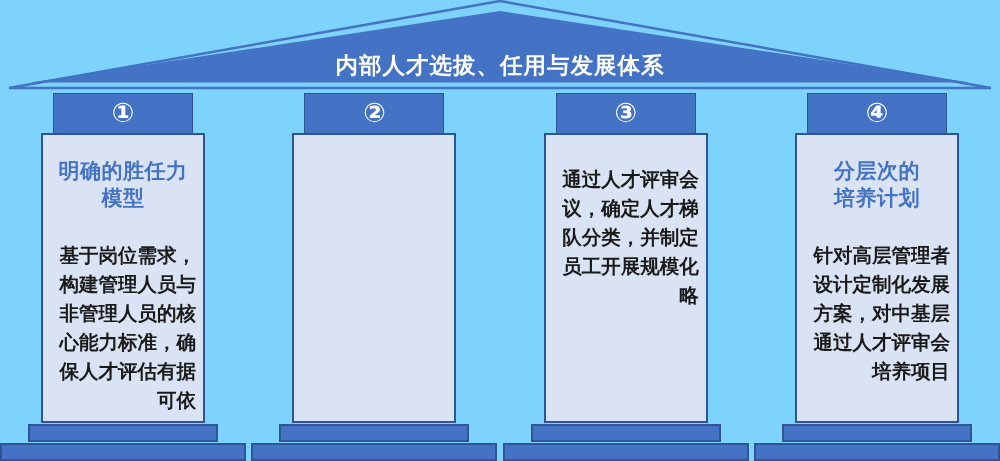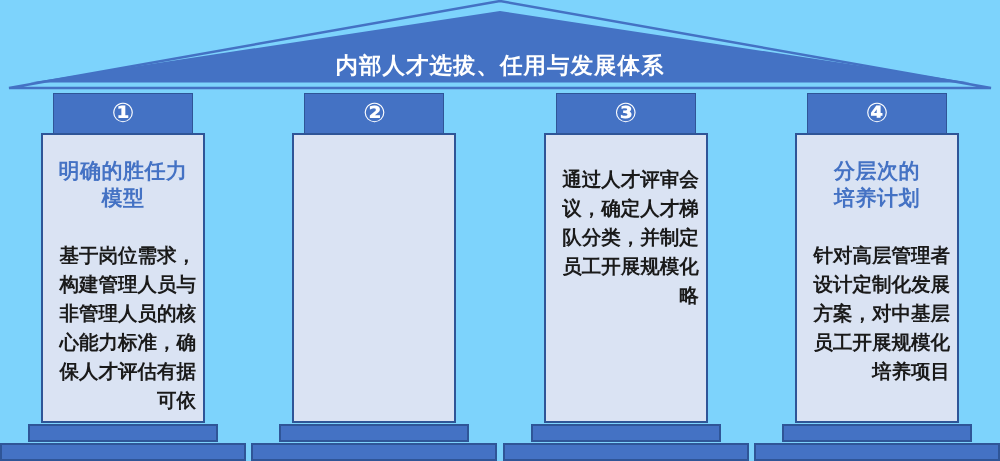--- a/index.html
+++ b/index.html
@@ -110,21 +110,21 @@
     <div class="pillar">
       <div class="capital">
         <span>④</span>
       </div>
       <div class="shaft">
         <div class="pillar-title">分层次的
 培养计划</div>
         <div class="pillar-body">针对高层管理者
 设计定制化发展
 方案，对中基层
-员工开展规模化
+通过人才评审会
 培养项目</div>
       </div>
       <div class="base-upper"></div>
       <div class="base-lower"></div>
     </div>
 
   </div>
 </div>
 
 </body></html>

